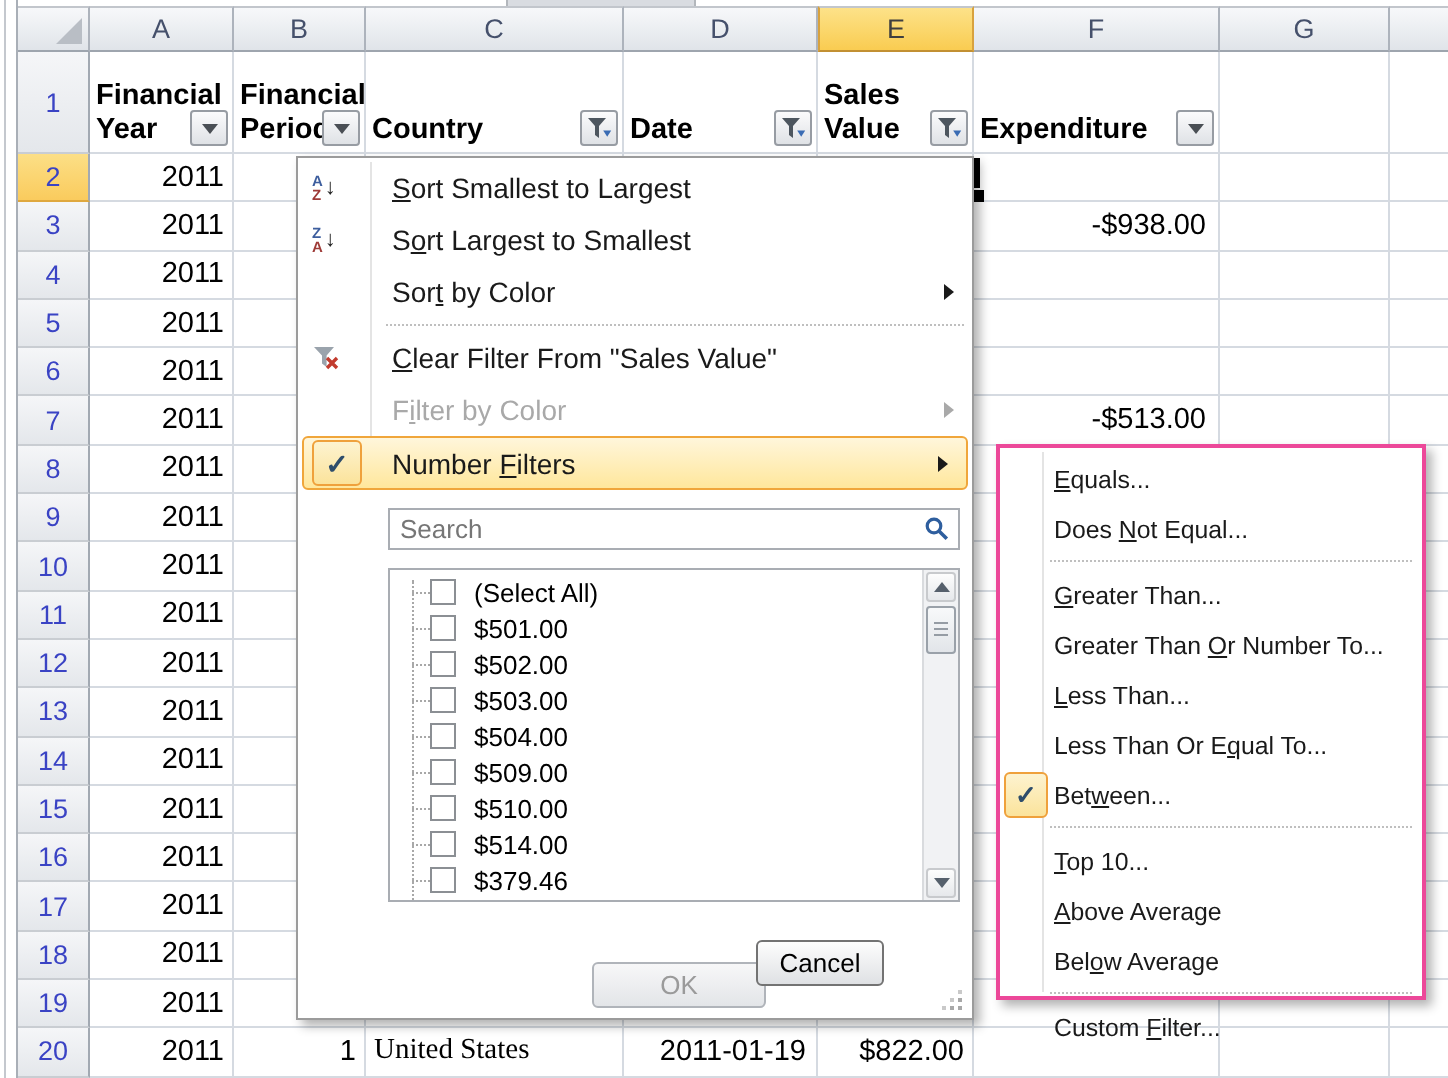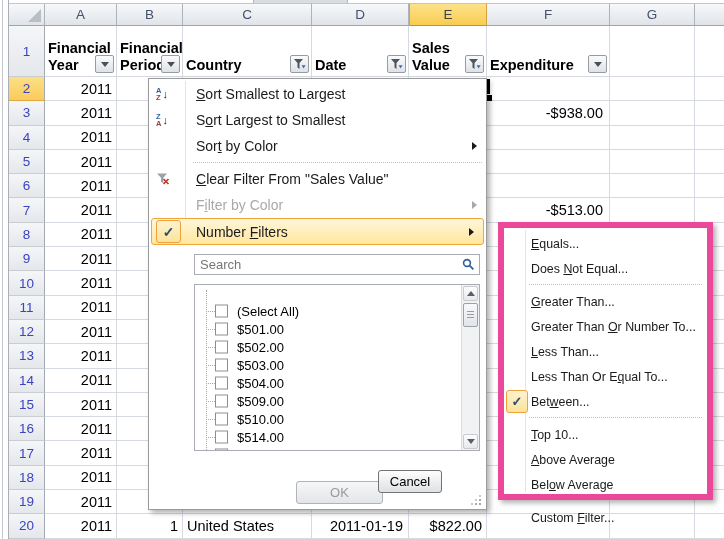--- a/index.html
+++ b/index.html
@@ -42,21 +42,21 @@
   
   .rows{position:absolute;left:9px;top:77px;}
   .srow{display:flex;height:24.3px;}
   .cell{box-sizing:border-box;height:24.3px;border-right:1px solid #D5DAE1;border-bottom:1px solid #D5DAE1;
       font-size:14.5px;color:#000;display:flex;align-items:center;background:#fff;}
   .num{width:36px;background:linear-gradient(#F5F6F8,#E4E7EB);border-right:1px solid #A2A9B2;
       border-bottom:1px solid #C9CDD2;color:#3A43C4;font-size:13.5px;justify-content:center;}
   .num.selected{background:linear-gradient(#FCDF86,#FACB5D);border-bottom:1px solid #DFA83F;}
   .ca{width:72px;justify-content:flex-end;padding-right:4px;}
   .cb{width:66px;justify-content:flex-end;padding-right:4px;}
-  .cc{width:129px;padding-left:4px;}
+  .cc{width:129px;padding-left:4px;font-family:Liberation Serif, serif;}
   .cd{width:97px;justify-content:flex-end;padding-right:5px;}
   .ce{width:78px;justify-content:flex-end;padding-right:4px;}
   .cf{width:123px;justify-content:flex-end;padding-right:6px;}
   .cg{width:85px;}
   .chh{width:29px;border-right:none;}
 
   
   .acell-edge{position:absolute;left:487px;top:79px;width:3px;height:15px;background:#000;z-index:15;}
   .acell-handle{position:absolute;left:486px;top:95px;width:6px;height:6px;background:#000;z-index:15;}
 
@@ -97,21 +97,21 @@
   
   .search{position:absolute;left:45px;top:175px;width:286px;height:21px;box-sizing:border-box;
       border:1px solid #A9ADB3;background:#fff;display:flex;align-items:center;}
   .search input{flex:1;min-width:0;border:none;outline:none;background:transparent;
       font-family:inherit;font-size:13px;color:#444;padding-left:5px;}
   .search input::placeholder{color:#767676;opacity:1;}
   .mag{margin-right:4px;display:flex;}
 
   
   .vlist{position:absolute;left:45px;top:205px;width:286px;height:167px;box-sizing:border-box;
-      border:1px solid #A9ADB3;background:#fff;overflow:hidden;padding-top:17px;}
+      border:1px solid #A9ADB3;background:#fff;overflow:hidden;padding-top:2px;}
   .treeline{position:absolute;left:11px;top:5px;height:170px;width:1px;border-left:1px dotted #A8A8A8;}
   .vitem{height:18px;display:flex;align-items:center;position:relative;padding-left:42px;font-size:13px;color:#000;}
   .vitem .twig{position:absolute;left:11px;top:50%;width:9px;height:1px;border-top:1px dotted #A8A8A8;}
   .vitem .cb{position:absolute;left:20px;top:50%;transform:translateY(-50%);width:13px;height:13px;
       box-sizing:border-box;border:1px solid #8B8F94;background:#fff;}
   .vscroll{position:absolute;right:0;top:0;bottom:0;width:17px;background:#F1F2F4;border-left:1px solid #D9DBDE;}
   .sbtn{position:absolute;left:1px;right:1px;height:15px;box-sizing:border-box;border:1px solid #C8CACD;
       border-radius:2px;background:linear-gradient(#FDFDFD,#E6E8EB);display:flex;align-items:center;justify-content:center;}
   .sbtn.up{top:1px;} .sbtn.down{bottom:1px;}
   .tri-up{width:0;height:0;border-left:4px solid transparent;border-right:4px solid transparent;
@@ -129,21 +129,21 @@
   .okbtn{left:147px;top:402px;width:87px;border:1px solid #B0B4BA;
       background:linear-gradient(#F7F7F8,#E3E5E8);color:#9A9A9A;}
   .cancelbtn{left:229px;top:391px;width:64px;border:1px solid #737373;
       background:linear-gradient(#FDFDFD,#DFE1E4);color:#000;}
   .grip{position:absolute;right:5px;bottom:4px;width:10px;height:10px;}
   .grip::before{content:"";position:absolute;right:0;bottom:0;width:2px;height:2px;background:#A8A8A8;
       box-shadow:-4px 0 #A8A8A8,0 -4px #A8A8A8,-4px -4px #C9C9C9,-8px 0 #C9C9C9,0 -8px #C9C9C9;}
 
   
   .smenu{position:absolute;left:498px;top:222px;width:215px;height:278px;box-sizing:border-box;
-      background:#fff;border:6px solid #ec4899;box-shadow:3px 3px 5px rgba(0,0,0,.3);z-index:30;padding-top:3px;}
+      background:#fff;border:2px solid #ec4899;box-shadow:3px 3px 5px rgba(0,0,0,.3);z-index:30;padding-top:3px;}
   .gutline2{position:absolute;left:21px;top:2px;bottom:2px;width:1px;background:#E4E4E4;}
   .smi{position:relative;height:25px;display:flex;align-items:center;padding-left:27px;
       font-size:12.4px;color:#1A1A1A;box-sizing:border-box;}
   .smi.sep{height:8px;padding:0;}
   .smi.sep > *{display:none;}
   .smi.sep > .sepline{display:block;position:absolute;left:25px;right:5px;top:3px;border-top:1px dotted #BFBFBF;}
   .check2{position:absolute;left:2px;top:1px;width:22px;height:23px;box-sizing:border-box;
       border:1px solid #EFA13C;border-radius:3px;background:linear-gradient(#FDF3D0,#FBE39B);
       display:none;align-items:center;justify-content:center;color:#2E4D6B;font-size:13px;font-weight:bold;}
   .check2::before{content:"\2713";}

